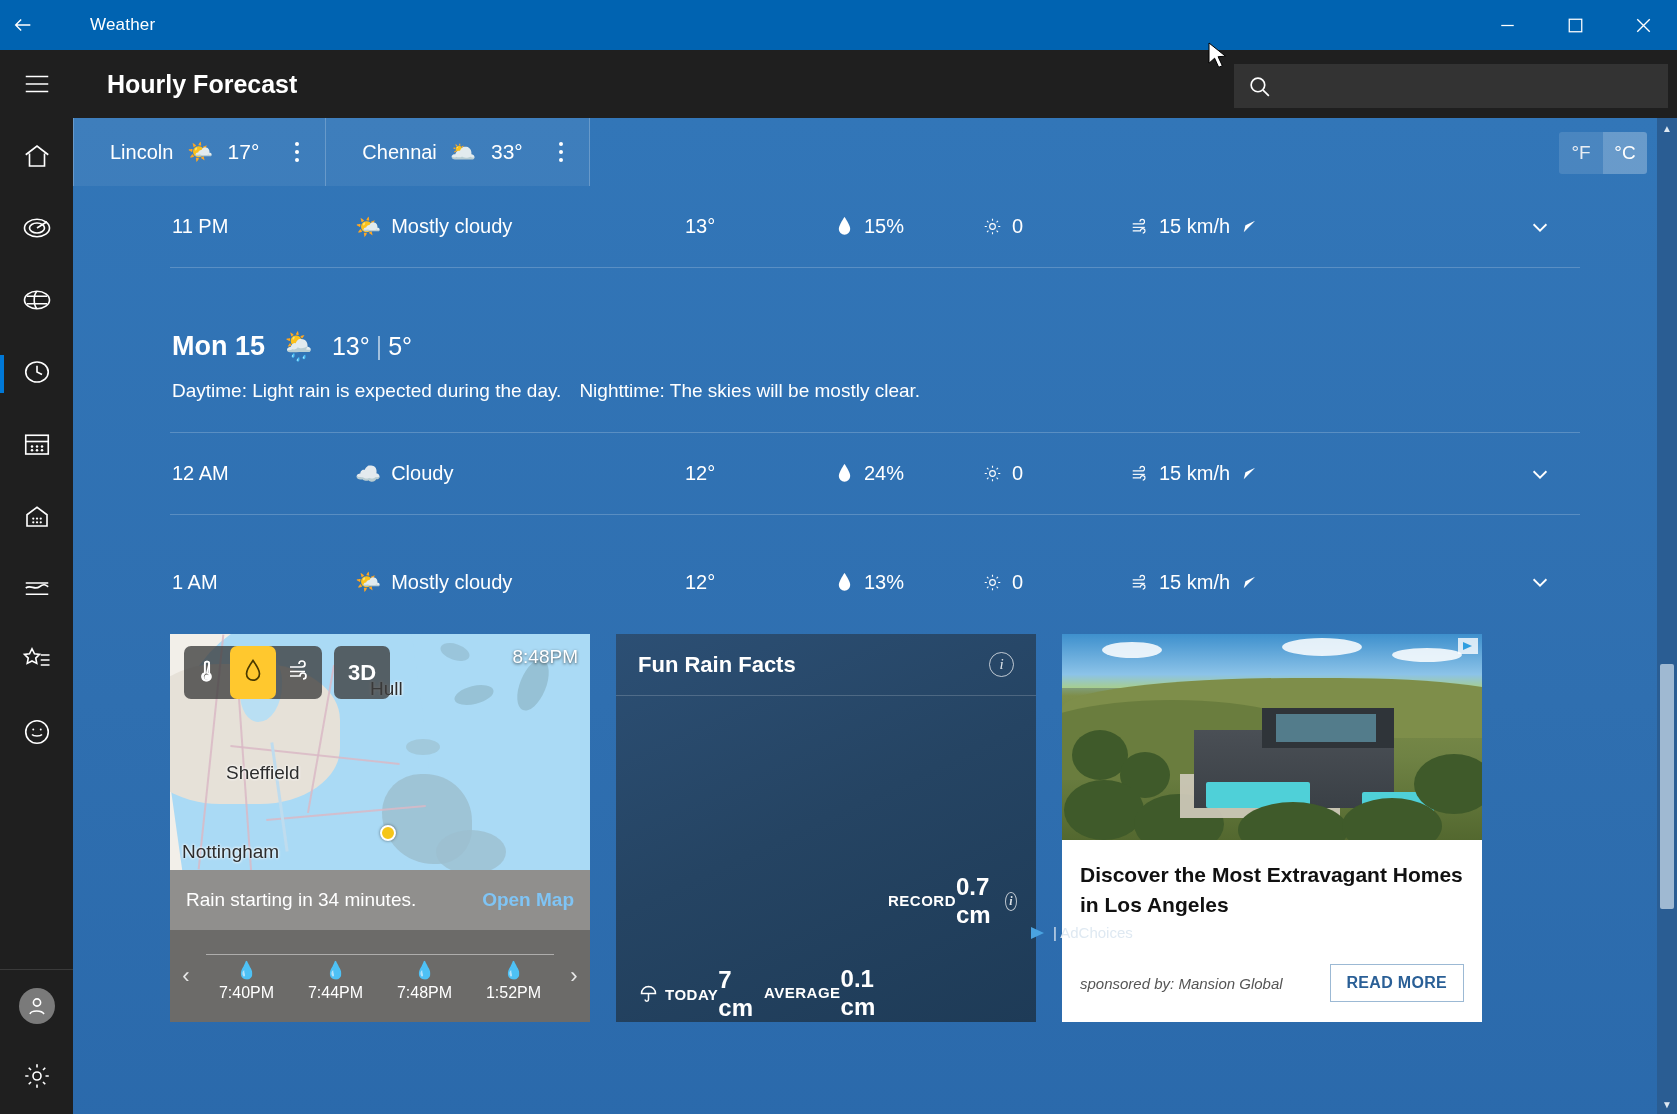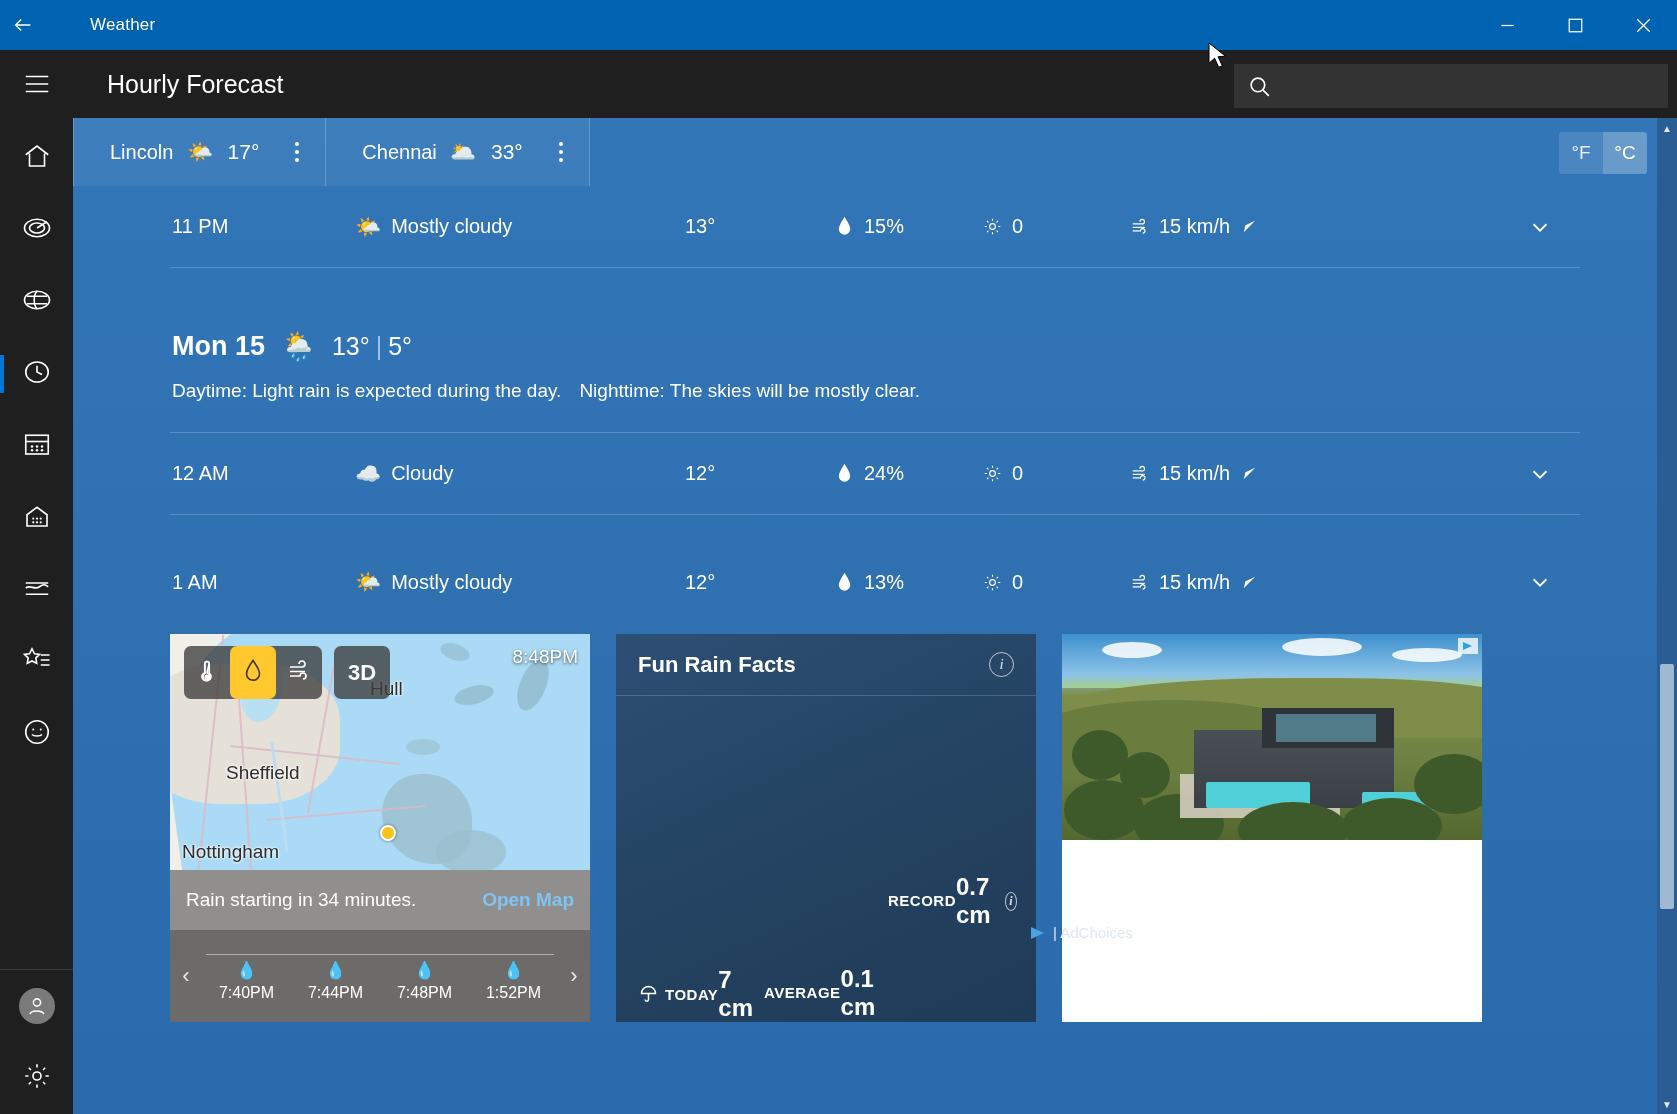--- a/index.html
+++ b/index.html
@@ -43,21 +43,21 @@
     width: 36px; height: 36px; border-radius: 50%; background: #7a7a7a;
     display: flex; align-items: center; justify-content: center;
   }
   .avatar-circle svg { width: 24px; height: 24px; stroke: #ffffff; stroke-width: 1.6; fill: none; }
 
   
   .pagehdr {
     position: absolute; top: 50px; left: 73px; width: 1604px; height: 68px;
     background: #1f1f1f; display: flex; align-items: center;
   }
-  .pagehdr h1 { color: #fff; font-size: 25px; font-weight: 400; margin-left: 34px; }
+  .pagehdr h1 { color: #fff; font-size: 25px; font-weight: 700; margin-left: 34px; }
   .searchbox {
     position: absolute; right: 9px; top: 14px; width: 434px; height: 44px;
     background: #333333; display: flex; align-items: center;
   }
   .searchbox input {
     flex: 1; height: 44px; border: 0; outline: 0; background: transparent;
     color: #ffffff; font-size: 17px; padding-left: 18px;
     font-family: "Liberation Sans", sans-serif;
   }
   .searchbox input::placeholder { color: #c8c8c8; }
@@ -765,20 +765,27 @@
           <div class="pool2"></div>
           <div class="tree" style="left:176px;top:168px;width:110px;height:56px"></div>
           <div class="tree" style="left:280px;top:164px;width:100px;height:56px"></div>
           <div class="tree" style="left:352px;top:120px;width:80px;height:60px"></div>
           <div class="ad-badge">
             <svg viewBox="0 0 12 10">
                 <path d="M1 1l9 4-9 4z" fill="#2f9fe0"></path>
               </svg>
           </div>
         </div>
+        <div class="adbody">
+          <div class="adtitle">Discover the Most Extravagant Homes in Los Angeles</div>
+          <div class="adfoot">
+            <span class="adsponsor">sponsored by: Mansion Global</span>
+            <span class="readmore">READ MORE</span>
+          </div>
+        </div>
       </div>
     </div>
   </div>
 
   <div class="adchoices">
     <span class="tri">
       <svg viewBox="0 0 17 14">
           <path d="M1 1l13 6-13 6z" fill="#4aa3e0"></path>
         </svg>
     </span>

